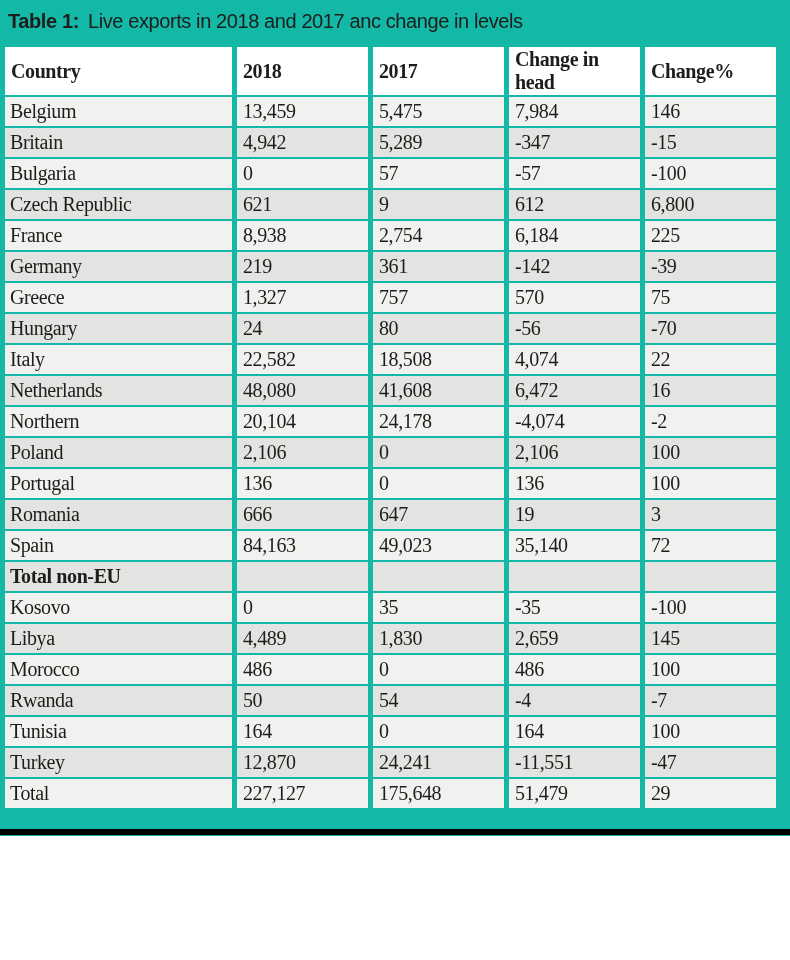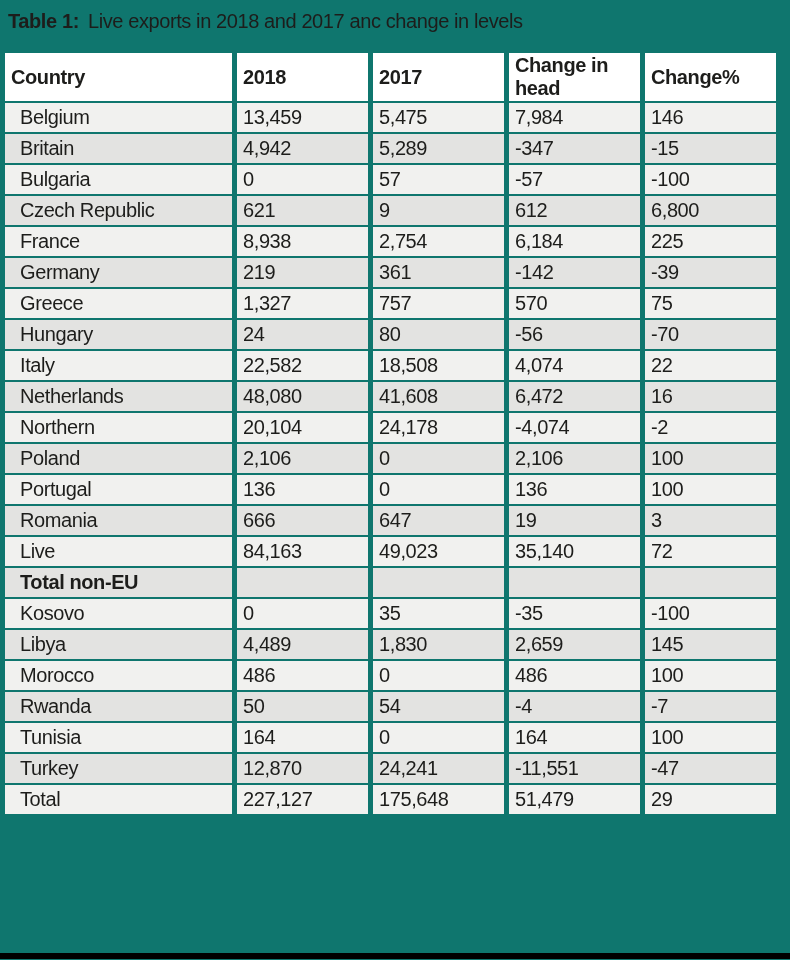--- a/index.html
+++ b/index.html
@@ -4,41 +4,42 @@
 <style>
   * { box-sizing: border-box; }
   html, body { margin: 0; padding: 0; }
   body {
     font-family: "Liberation Sans", sans-serif;
     background: #ffffff;
   }
   .page {
     position: relative;
     width: 790px;
-    height: 960px;
-    background: #0f766e;
+    height: 836px;
+    background: #14b8a6;
     overflow: hidden;
     color: #1d1d1b;
   }
   .title {
     padding: 10px 0 0 8px;
     font-size: 20px;
     letter-spacing: -0.4px;
     white-space: nowrap;
   }
   .title .title-label {
     font-weight: bold;
     margin-right: 9px;
   }
   table.exports {
     border-collapse: separate;
     border-spacing: 5px 2px;
     table-layout: fixed;
     width: 781px;
-    margin-top: 18px;
+    margin-top: 12px;
+    font-family: Liberation Serif, serif;
   }
   col.col-country { width: 227px; }
   col.col-num { width: 131px; }
   th {
     text-align: left;
     vertical-align: middle;
     font-weight: bold;
     font-size: 20px;
     letter-spacing: -0.4px;
     padding: 0 2px 0 6px;
@@ -49,21 +50,21 @@
   td {
     font-size: 20px;
     letter-spacing: -0.4px;
     padding: 0 2px 0 6px;
     height: 29px;
     line-height: 29px;
     white-space: nowrap;
     overflow: hidden;
     vertical-align: middle;
   }
-  td.first { padding-left: 15px; }
+  td.first { padding-left: 5px; }
   tbody tr:nth-child(odd) td { background: #f1f1ef; }
   tbody tr:nth-child(even) td { background: #e3e3e1; }
   tbody tr.bold-row td.first { font-weight: bold; }
   .bottom-rule {
     position: absolute;
     left: 0;
     bottom: 1px;
     width: 790px;
     height: 6px;
     background: #000000;
@@ -188,21 +189,21 @@
       <td>100</td>
     </tr>
         <tr>
       <td class="first">Romania</td>
       <td>666</td>
       <td>647</td>
       <td>19</td>
       <td>3</td>
     </tr>
         <tr>
-      <td class="first">Live</td>
+      <td class="first">Spain</td>
       <td>84,163</td>
       <td>49,023</td>
       <td>35,140</td>
       <td>72</td>
     </tr>
         <tr class="bold-row">
       <td class="first">Total non-EU</td>
       <td></td>
       <td></td>
       <td></td>

